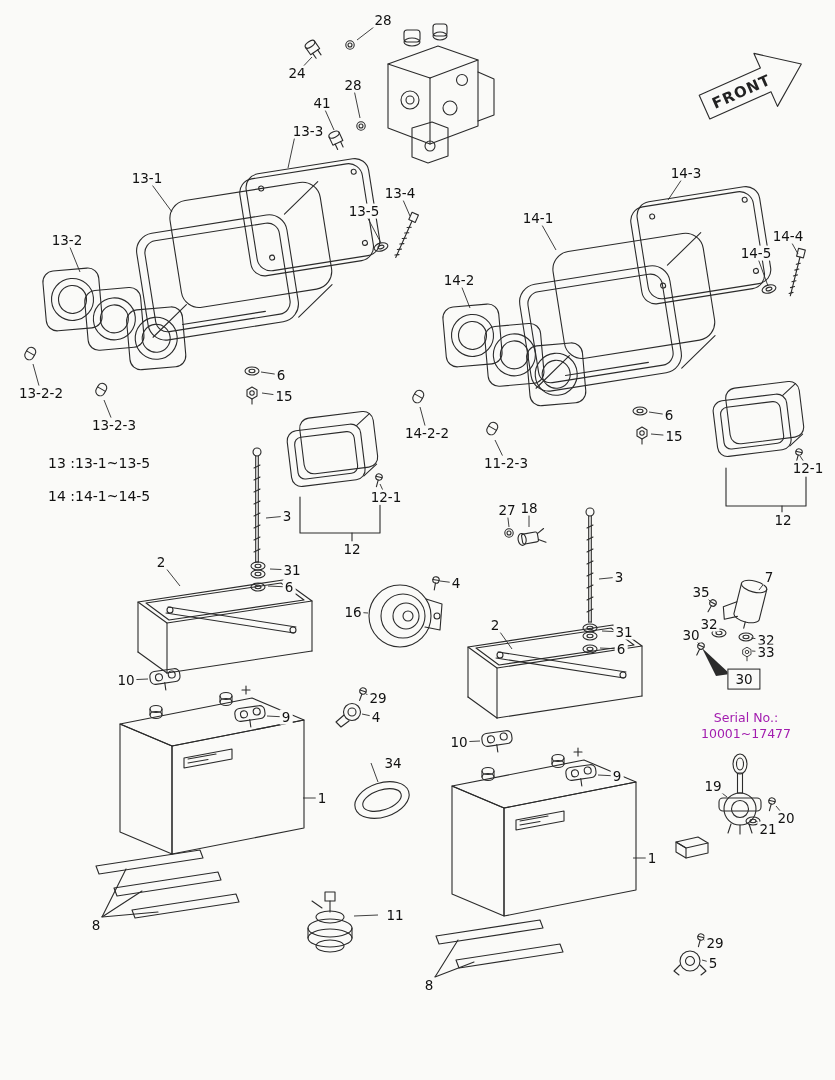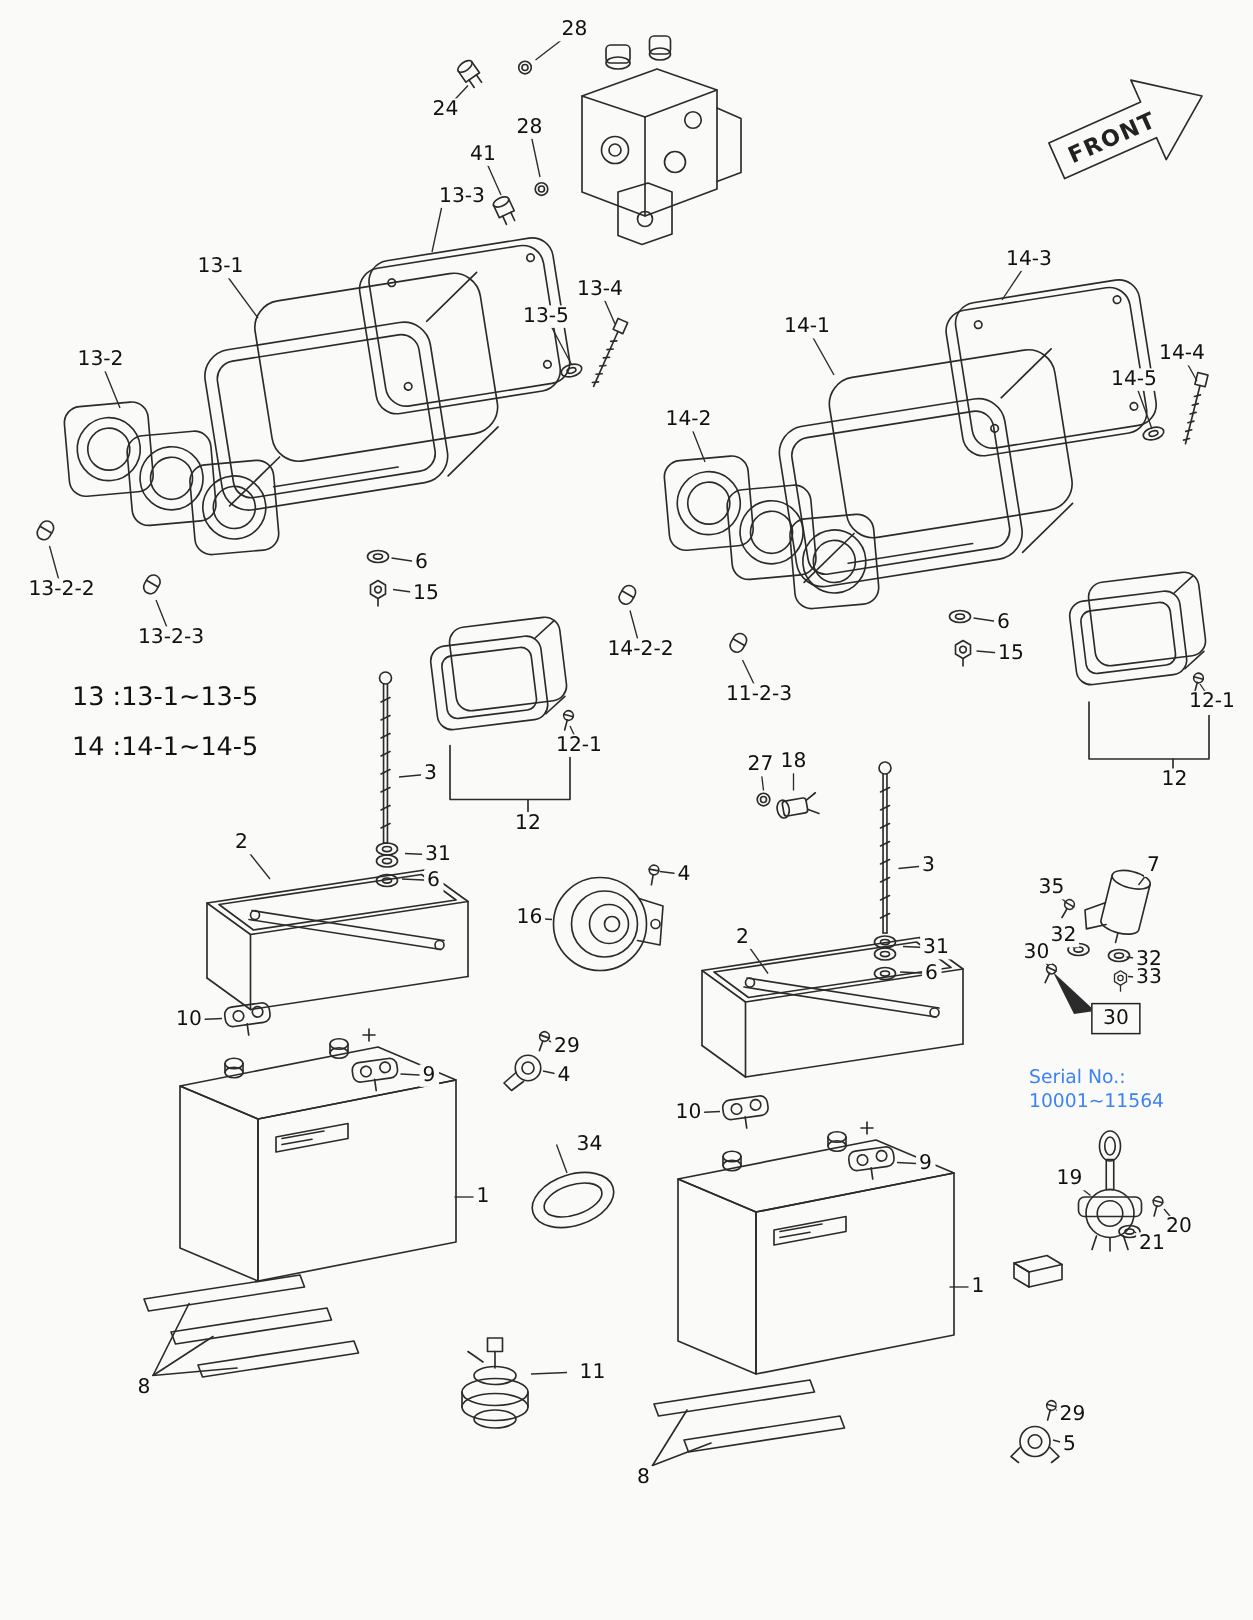--- a/index.html
+++ b/index.html
@@ -14,22 +14,22 @@
   #art path, #art rect, #art circle, #art ellipse, #art line, #art polyline, #art polygon {
     fill:none; stroke:#2b2b2b; stroke-width:1.1; stroke-linejoin:round; stroke-linecap:round;
   }
   #art .fill-dark { fill:#2b2b2b; stroke:none; }
   .arrow-text { fill:#222; stroke:none !important; font-weight:bold; font-size:15px; letter-spacing:1px;
                 font-family:"DejaVu Sans", sans-serif; }
   .leader { stroke:#2b2b2b; stroke-width:0.9; fill:none; }
   .callout { position:absolute; transform:translate(-50%,-50%); font-size:13.5px; color:#111;
              background:#fafaf8; padding:0 2px; white-space:nowrap; line-height:1.1; }
   .callout.boxed { border:1.4px solid #222; padding:2px 7px; }
-  .note { position:absolute; font-size:17px; color:#111; white-space:nowrap; }
-  .serial { position:absolute; font-size:12.5px; color:#3b82f6; line-height:1.3; }
+  .note { position:absolute; font-size:14px; color:#111; white-space:nowrap; }
+  .serial { position:absolute; text-align:center; font-size:12.5px; color:#a21caf; line-height:1.3; }
 </style>
 </head>
 <body>
 
 <div id="stage">
 
 <svg id="art" class="layer" width="835" height="1080" viewBox="0 0 835 1080">
   <defs>
     <g id="washer">
           <ellipse rx="7" ry="4"></ellipse>
@@ -393,21 +393,21 @@
       <line x1="768" y1="829" x2="756" y2="821" class="leader"></line>
       <line x1="715" y1="943" x2="704" y2="940" class="leader"></line>
       <line x1="713" y1="963" x2="702" y2="960" class="leader"></line>
     </svg>
 
 <div id="callout-layer">
   <div class="note" style="left:48px; top:455px">13 :13-1~13-5</div>
   <div class="note" style="left:48px; top:488px">14 :14-1~14-5</div>
   <div class="serial" style="left:686px; top:710px; width:120px">
     <div>Serial No.:</div>
-    <div>10001~11564</div>
+    <div>10001~17477</div>
   </div>
 <div class="callout" style="left: 383px; top: 20px;">28</div>
       <div class="callout" style="left: 297px; top: 73px;">24</div>
       <div class="callout" style="left: 322px; top: 103px;">41</div>
       <div class="callout" style="left: 353px; top: 85px;">28</div>
       <div class="callout" style="left: 296px; top: 131px; margin-left: 12px;">13-3</div>
       <div class="callout" style="left: 147px; top: 178px;">13-1</div>
       <div class="callout" style="left: 67px; top: 240px;">13-2</div>
       <div class="callout" style="left: 41px; top: 393px;">13-2-2</div>
       <div class="callout" style="left: 114px; top: 425px;">13-2-3</div>

